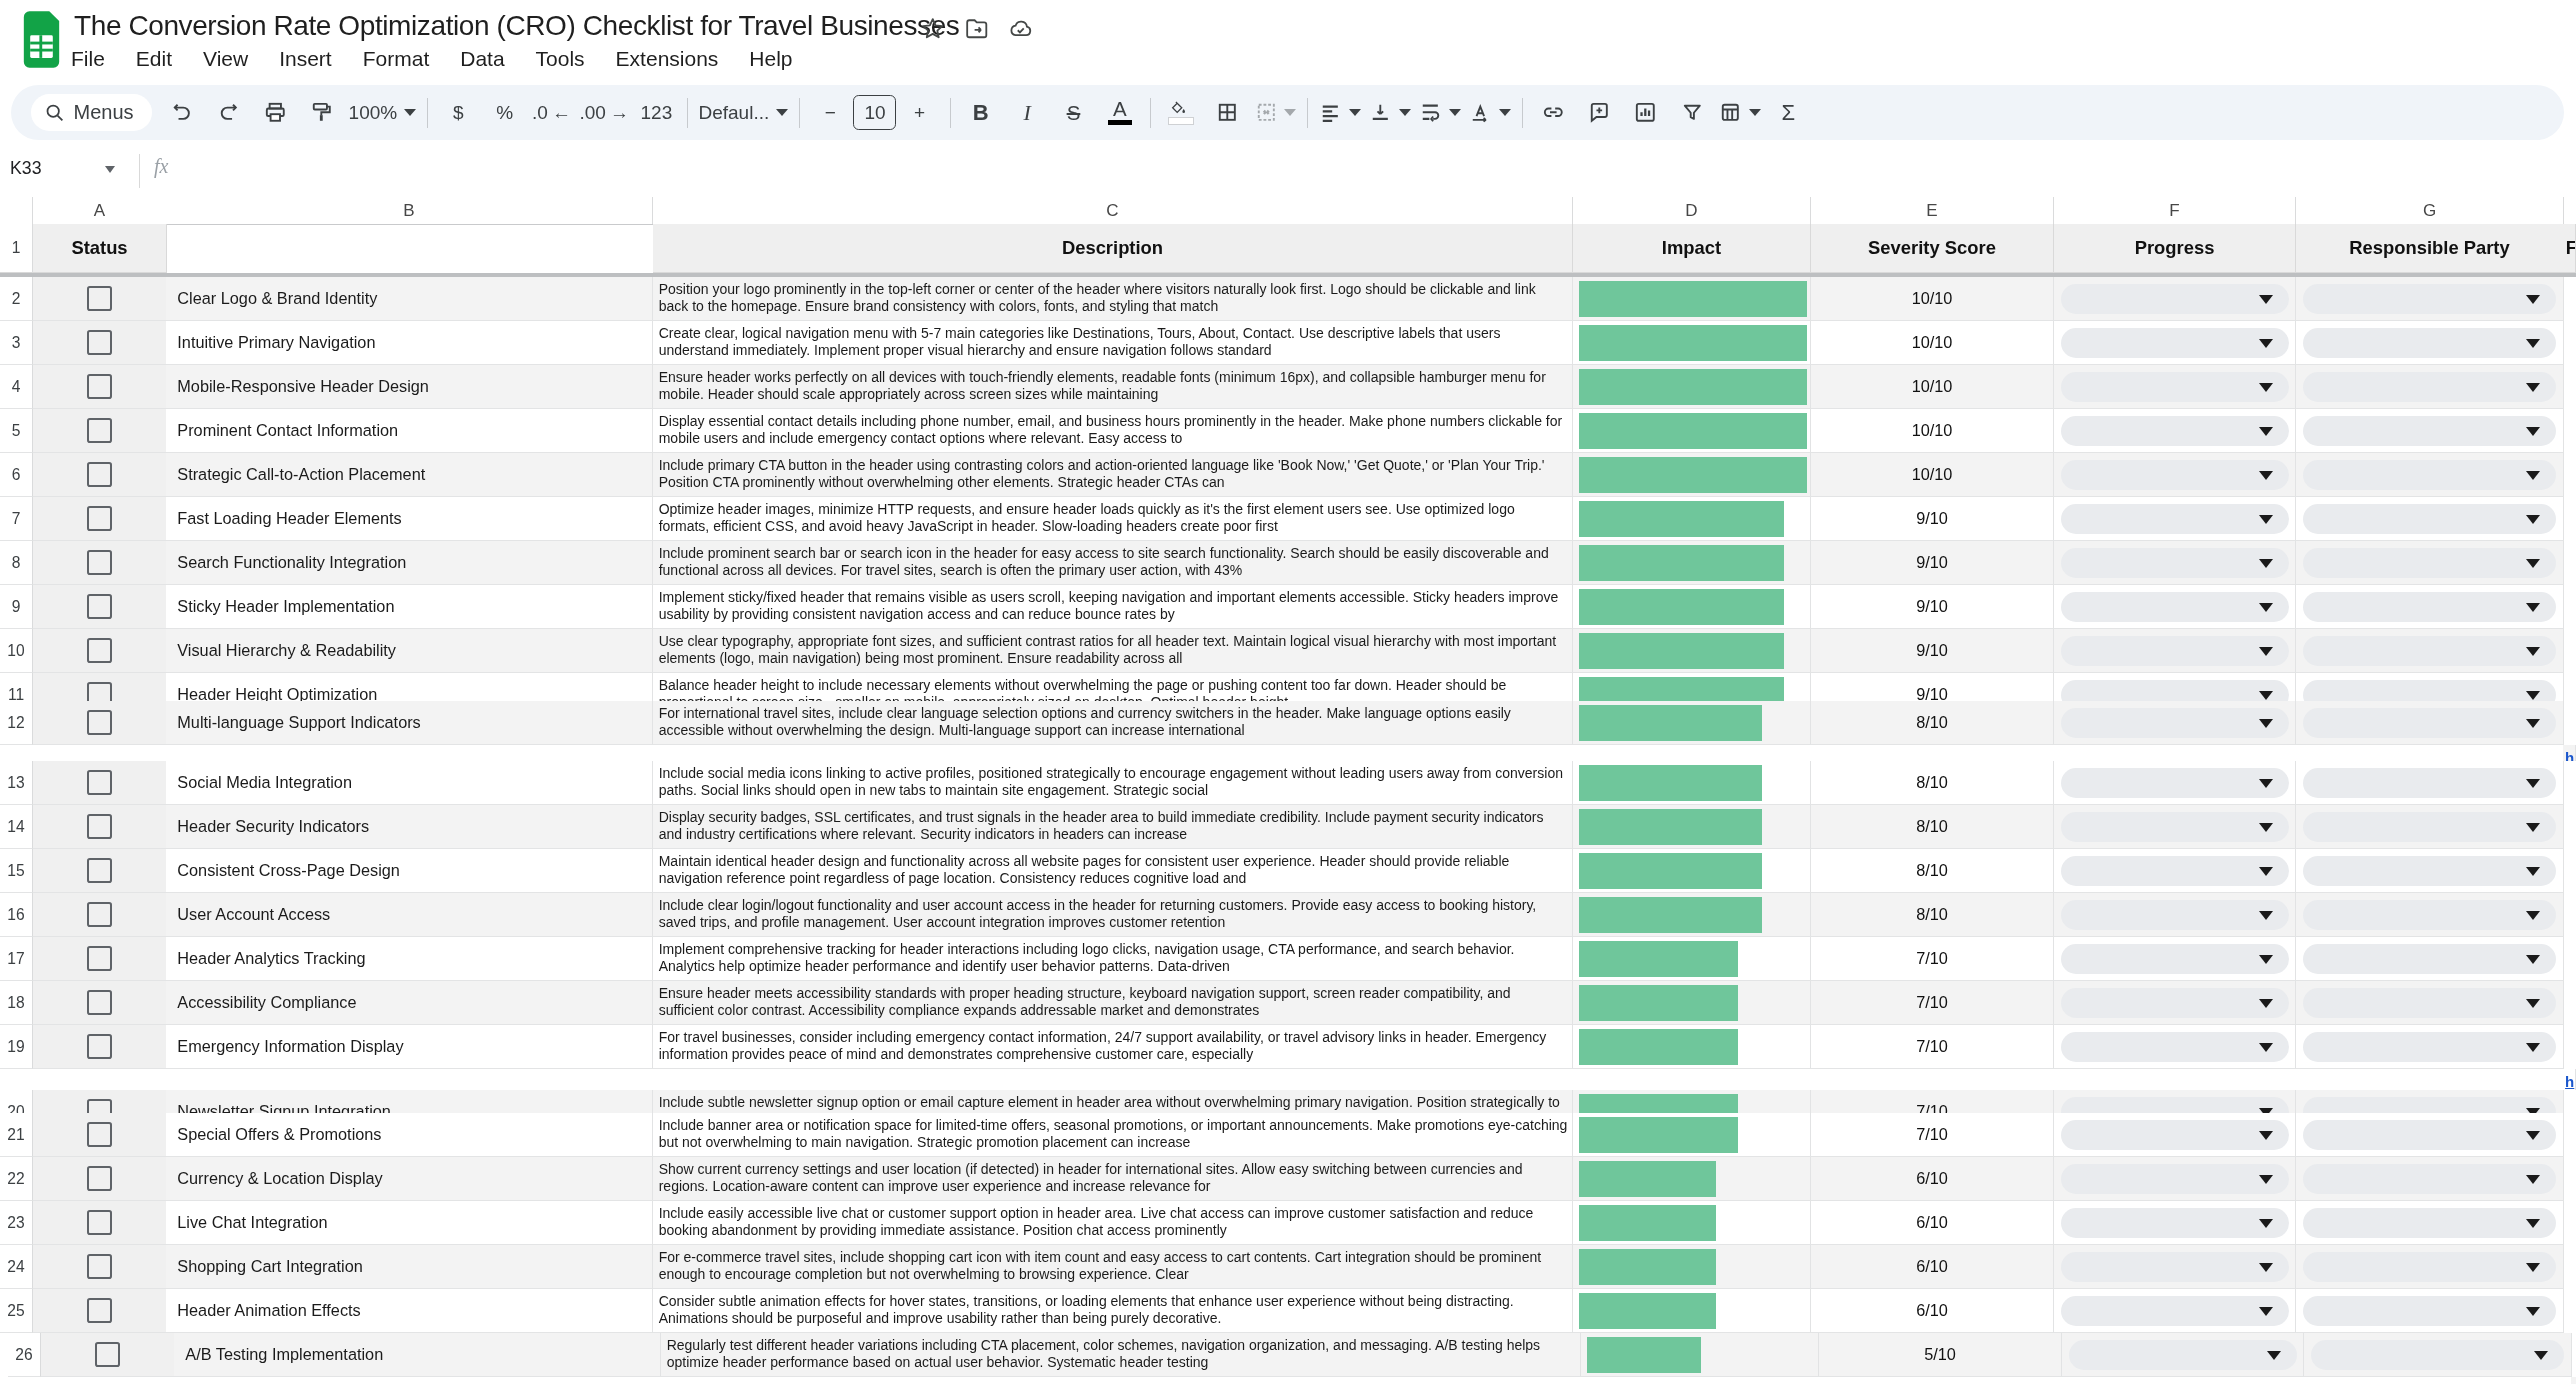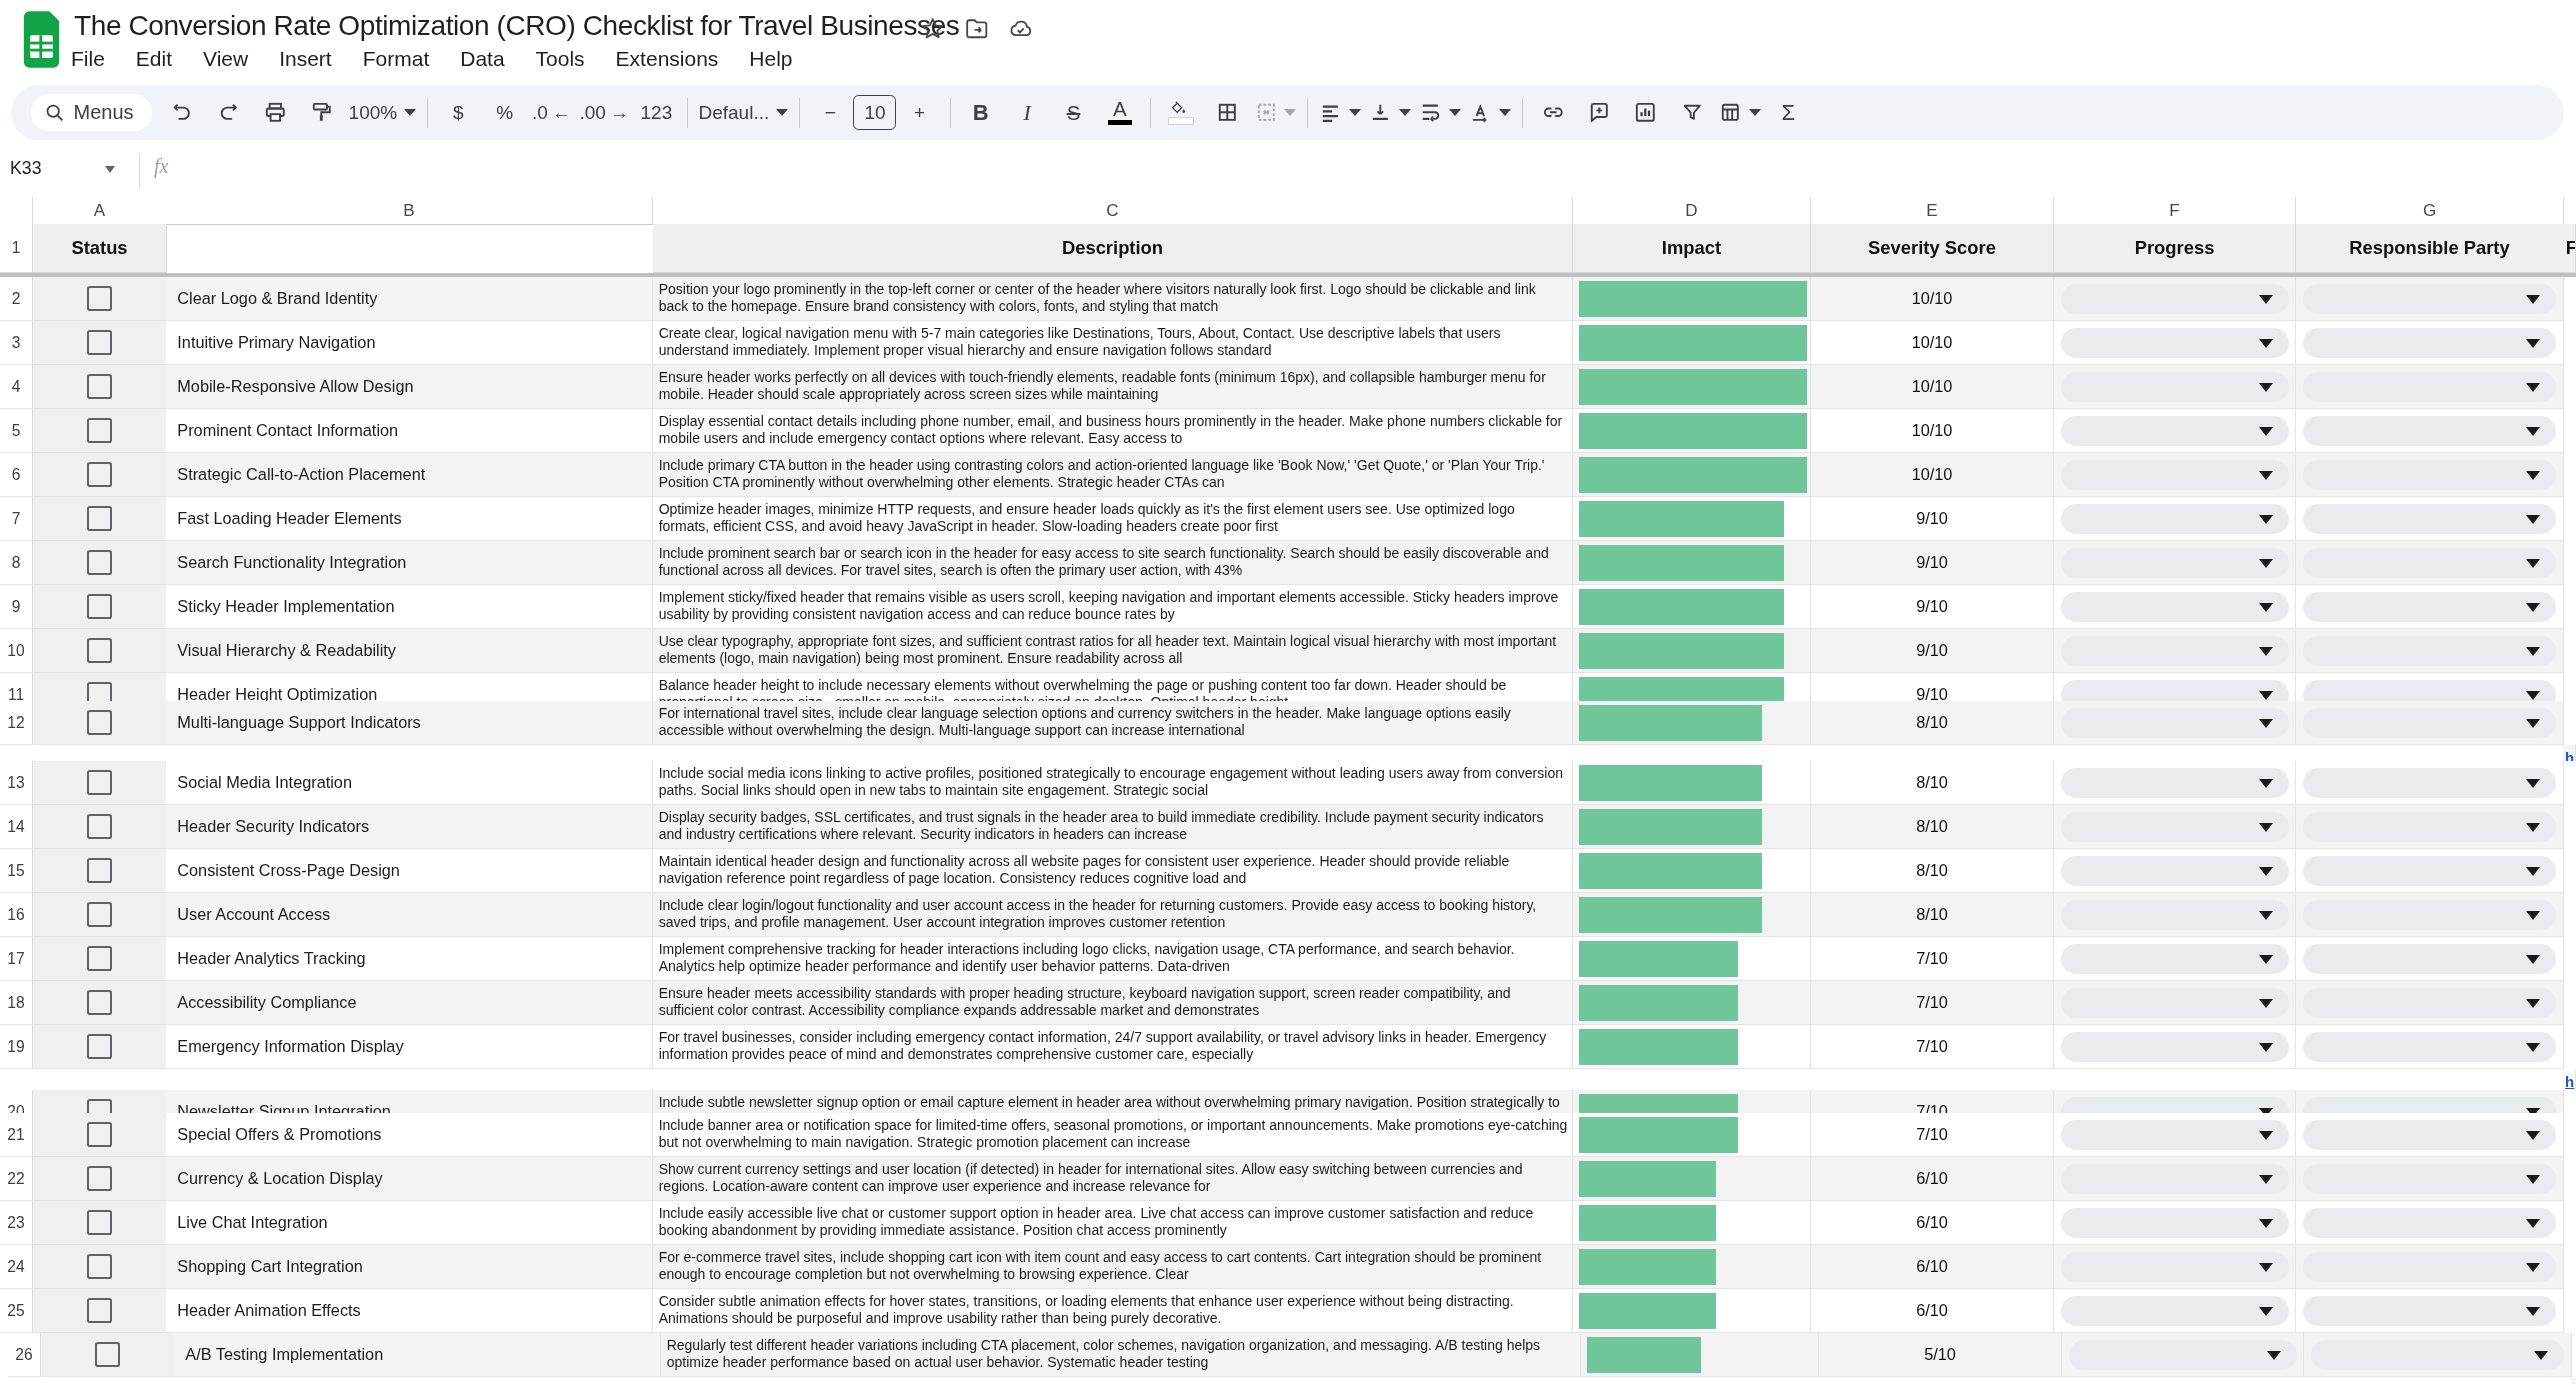--- a/index.html
+++ b/index.html
@@ -370,21 +370,21 @@
     <div class="cell c-h fragcell">
             <span class="frag1">h</span>
             <span class="frag2"></span>
           </div>
   </div>
         <div class="row band" style="top: 88px;">
     <div class="cell c-gut gutcell">4</div>
     <div class="cell c-a statuscell">
             <div class="checkbox"></div>
           </div>
-    <div class="cell c-b namecell">Mobile-Responsive Allow Design</div>
+    <div class="cell c-b namecell">Mobile-Responsive Header Design</div>
     <div class="cell c-c desccell">Ensure header works perfectly on all devices with touch-friendly elements, readable fonts (minimum 16px), and collapsible hamburger menu for mobile. Header should scale appropriately across screen sizes while maintaining</div>
     <div class="cell c-d impactcell">
             <div class="impactbar" style="width: 228px;"></div>
           </div>
     <div class="cell c-e sevcell">10/10</div>
     <div class="cell c-f" style="position:absolute;">
             <div class="pill" style="width:228px;">
               <span class="tri"></span>
             </div>
           </div>

